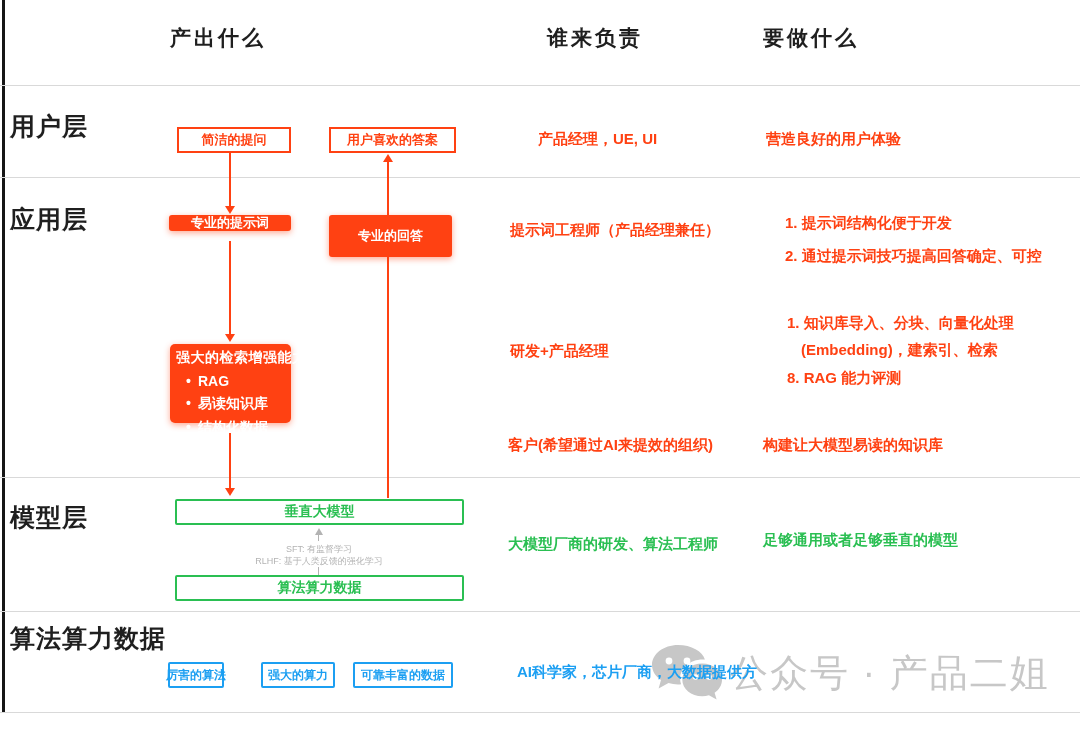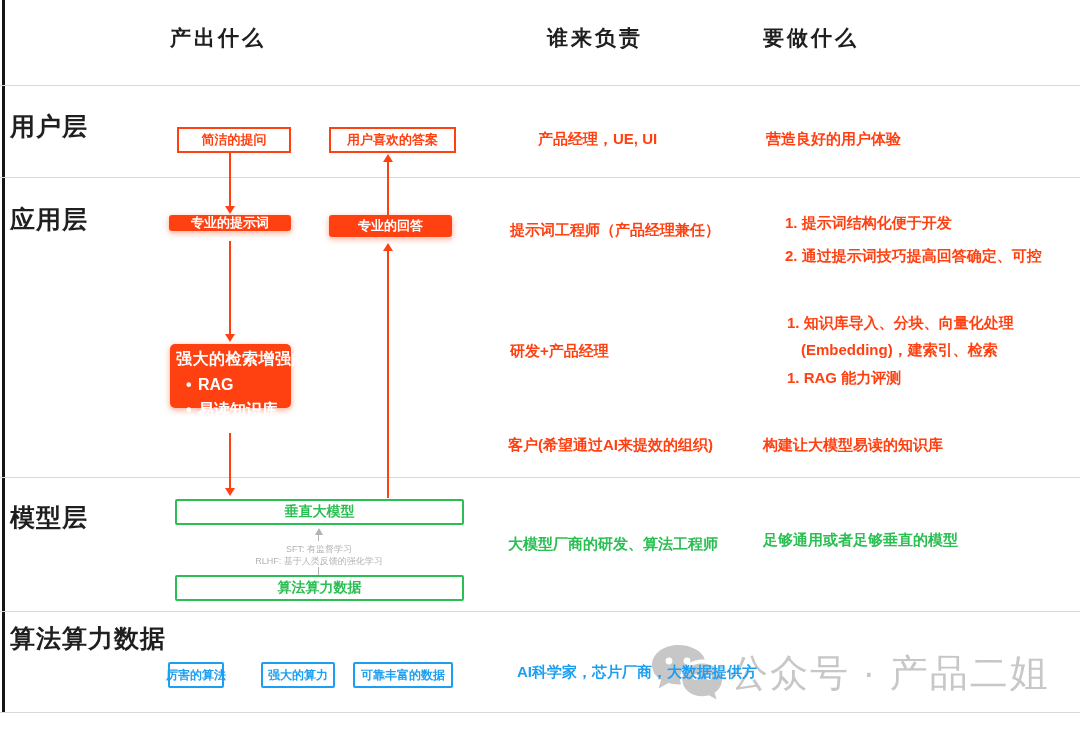--- a/index.html
+++ b/index.html
@@ -11,23 +11,23 @@
   .hline { position:absolute; left:0; width:1080px; height:1px; background:var(--line,#d9d9d9); }
   .col-header { position:absolute; font-size:21px; font-weight:bold; color:var(--ink,#1f1f1f); letter-spacing:3px; white-space:nowrap; }
   .row-label { position:absolute; font-size:25px; font-weight:bold; color:var(--ink,#1f1f1f); letter-spacing:1px; white-space:nowrap; }
   .node { position:absolute; box-sizing:border-box; display:flex; align-items:center; justify-content:center;
           font-weight:bold; font-size:13px; white-space:nowrap; background:#fff; }
   .outline-orange { border:2px solid var(--orange); color:var(--orange); }
   .fill-orange { background:var(--orange); color:#fff; border:none; border-radius:3px;
                  box-shadow:0 2px 6px rgba(255,65,18,.45); }
   .outline-green { border:2px solid var(--green); color:var(--green); border-radius:2px; font-size:14px; }
   .outline-blue  { border:2px solid var(--blue); color:var(--blue); border-radius:2px; font-size:12px; }
-  .rag-box { position:absolute; left:170px; top:344px; width:121px; height:64px; box-sizing:border-box;
+  .rag-box { position:absolute; left:170px; top:344px; width:121px; height:79px; box-sizing:border-box;
              background:var(--orange); color:#fff; border-radius:5px; padding:5px 6px;
-             font-size:16px; font-weight:bold; box-shadow:0 2px 6px rgba(255,65,18,.45); }
+             font-size:14px; font-weight:bold; box-shadow:0 2px 6px rgba(255,65,18,.45); }
   .rag-title { white-space:nowrap; letter-spacing:0.5px; }
   .rag-item { margin:6px 0 0 10px; white-space:nowrap; }
   .rag-item .dot { display:inline-block; width:12px; }
   .txt { position:absolute; font-weight:bold; white-space:nowrap; font-size:15px; }
   .t-orange { color:var(--orange); }
   .t-green { color:var(--green); }
   .t-blue { color:var(--blue); }
   .note { position:absolute; color:var(--note,#b3b3b3); font-size:9px; font-weight:normal;
           width:200px; text-align:center; white-space:nowrap; }
   .aline { position:absolute; width:2px; background:var(--orange); }
@@ -72,21 +72,21 @@
 
   <div class="row-label" style="left:10px; top:110px">用户层</div>
   <div class="row-label" style="left:10px; top:203px">应用层</div>
   <div class="row-label" style="left:10px; top:501px">模型层</div>
   <div class="row-label" style="left:10px; top:622px">算法算力数据</div>
 
   <div class="node outline-orange" style="left:177px; top:127px; width:114px; height:26px">简洁的提问</div>
   <div class="node outline-orange" style="left:329px; top:127px; width:127px; height:26px">用户喜欢的答案</div>
 
   <div class="node fill-orange" style="left:169px; top:215px; width:122px; height:16px">专业的提示词</div>
-  <div class="node fill-orange" style="left:329px; top:215px; width:123px; height:22px">专业的回答</div>
+  <div class="node fill-orange" style="left:329px; top:215px; width:123px; height:42px">专业的回答</div>
 
   <div class="rag-box">
     <div class="rag-title">强大的检索增强能力</div>
     <div class="rag-item"><span class="dot">•</span><span>RAG</span></div>
     <div class="rag-item"><span class="dot">•</span><span>易读知识库</span></div>
     <div class="rag-item"><span class="dot">•</span><span>结构化数据</span></div>
   </div>
 
   <div class="node outline-green" style="left:175px; top:499px; width:289px; height:26px">垂直大模型</div>
   <div class="node outline-green" style="left:175px; top:575px; width:289px; height:26px">算法算力数据</div>
@@ -118,17 +118,17 @@
   <div class="txt t-orange" style="left:510px; top:342px">研发+产品经理</div>
   <div class="txt t-orange" style="left:508px; top:436px">客户(希望通过AI来提效的组织)</div>
   <div class="txt t-blue" style="left:517px; top:663px">AI科学家，芯片厂商，大数据提供方</div>
   <div class="txt t-green" style="left:508px; top:535px">大模型厂商的研发、算法工程师</div>
 
   <div class="txt t-orange" style="left:766px; top:130px">营造良好的用户体验</div>
   <div class="txt t-orange" style="left:785px; top:214px">1. 提示词结构化便于开发</div>
   <div class="txt t-orange" style="left:785px; top:247px">2. 通过提示词技巧提高回答确定、可控</div>
   <div class="txt t-orange" style="left:787px; top:314px">1. 知识库导入、分块、向量化处理</div>
   <div class="txt t-orange" style="left:801px; top:341px">(Embedding)，建索引、检索</div>
-  <div class="txt t-orange" style="left:787px; top:369px">1. RAG 能力评测</div>
+  <div class="txt t-orange" style="left:787px; top:369px">8. RAG 能力评测</div>
   <div class="txt t-orange" style="left:763px; top:436px">构建让大模型易读的知识库</div>
   <div class="txt t-green" style="left:763px; top:531px">足够通用或者足够垂直的模型</div>
 
 </div>
 
 </body></html>

